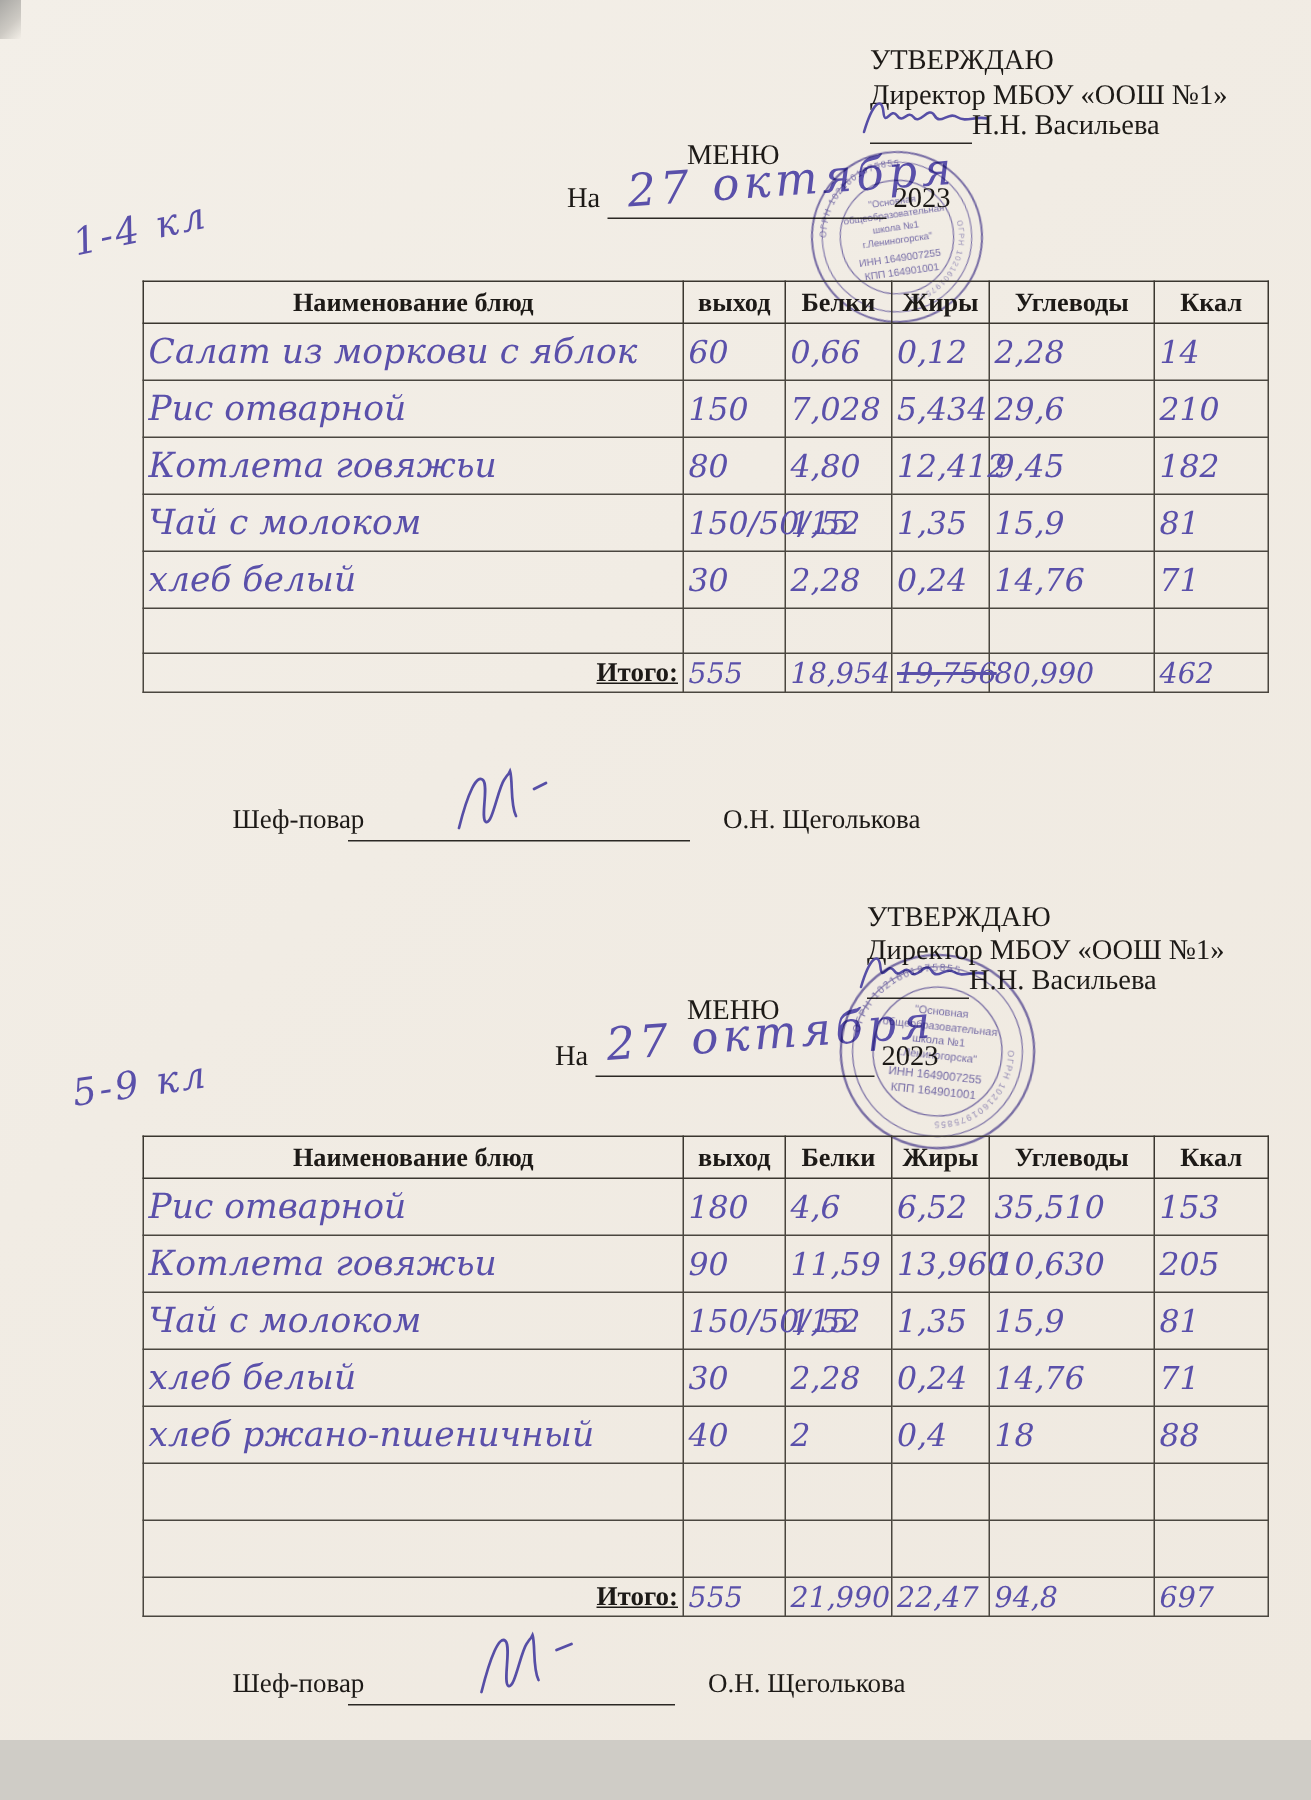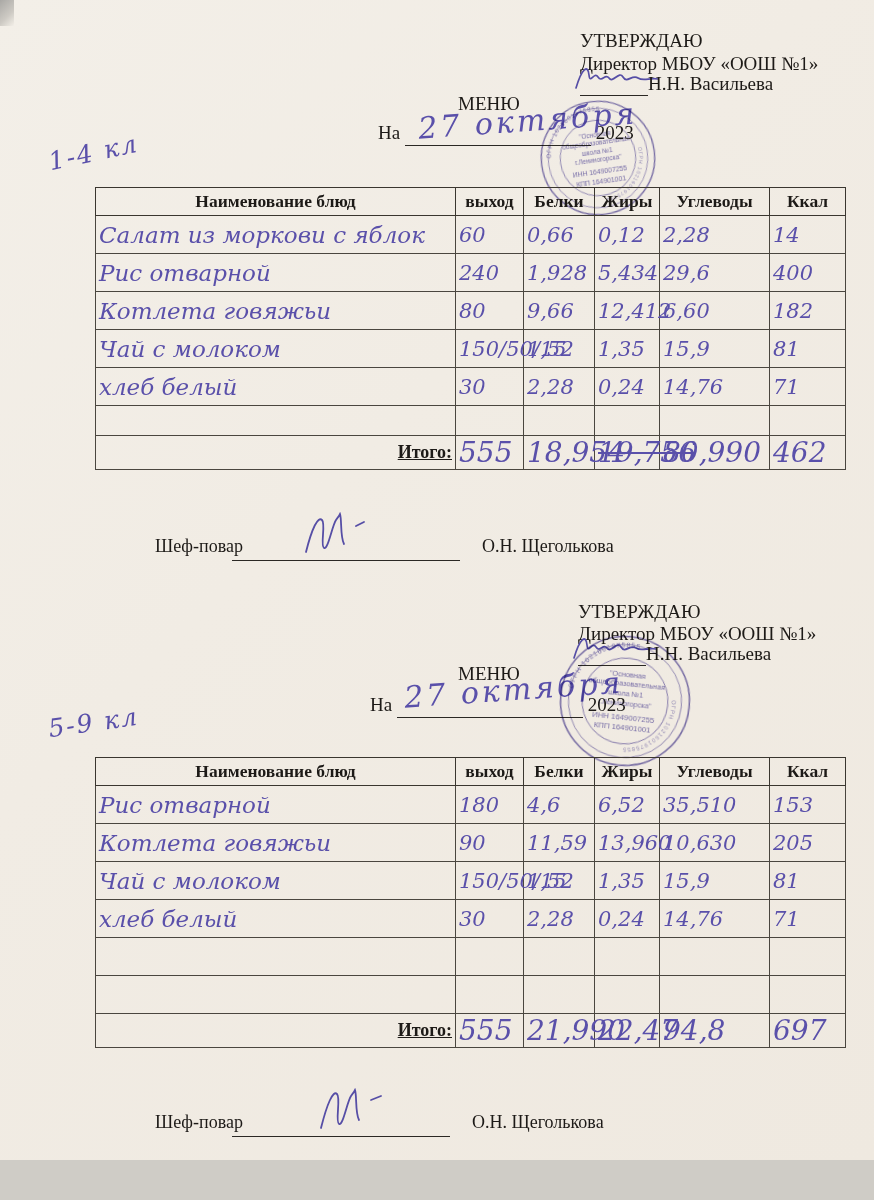--- a/index.html
+++ b/index.html
@@ -23,21 +23,21 @@
   .menu-table th{border:1.6px solid #3a362f;font-size:17.5px;font-weight:bold;height:27px;
     font-family:"Liberation Serif",serif;padding:0 2px;}
   .menu-table td{border:1.4px solid #4a463f;padding:0 3px;vertical-align:middle;overflow:visible;white-space:nowrap;}
   .menu-table tr.data-row{height:38px;}
   .t1 tr.empty-row{height:30px;}
   .t2 tr.empty-row{height:38px;}
   .menu-table tr.total-row{height:26px;}
   .cell-name{font-size:23px;}
   .cell-num{font-size:21px;}
   .total-label{font-weight:bold;font-size:18px;text-align:right;font-family:"Liberation Serif",serif;font-style:normal;color:#1d1a17;text-decoration:underline;}
-  .total-num{font-size:28px;}
+  .total-num{font-size:19px;}
   .struck{text-decoration:line-through;text-decoration-thickness:1.5px;}
   
   .stamp{position:absolute;opacity:.82;mix-blend-mode:multiply;filter:blur(.3px);}
   .stamp text{fill:#5f55ab;font-family:"Liberation Sans",sans-serif;}
 </style>
 </head>
 <body>
 
 <div class="scan">
   <div class="corner-artifact"></div>
@@ -103,32 +103,32 @@
         <tr class="data-row">
           <td class="hw cell-name">Салат из моркови с яблок</td>
           <td class="hw cell-num">60</td>
           <td class="hw cell-num">0,66</td>
           <td class="hw cell-num">0,12</td>
           <td class="hw cell-num">2,28</td>
           <td class="hw cell-num">14</td>
         </tr>
         <tr class="data-row">
           <td class="hw cell-name">Рис отварной</td>
-          <td class="hw cell-num">240</td>
-          <td class="hw cell-num">1,928</td>
+          <td class="hw cell-num">150</td>
+          <td class="hw cell-num">7,028</td>
           <td class="hw cell-num">5,434</td>
           <td class="hw cell-num">29,6</td>
-          <td class="hw cell-num">400</td>
+          <td class="hw cell-num">210</td>
         </tr>
         <tr class="data-row">
           <td class="hw cell-name">Котлета говяжьи</td>
           <td class="hw cell-num">80</td>
-          <td class="hw cell-num">9,66</td>
+          <td class="hw cell-num">4,80</td>
           <td class="hw cell-num">12,412</td>
-          <td class="hw cell-num">6,60</td>
+          <td class="hw cell-num">9,45</td>
           <td class="hw cell-num">182</td>
         </tr>
         <tr class="data-row">
           <td class="hw cell-name">Чай с молоком</td>
           <td class="hw cell-num">150/50/15</td>
           <td class="hw cell-num">1,52</td>
           <td class="hw cell-num">1,35</td>
           <td class="hw cell-num">15,9</td>
           <td class="hw cell-num">81</td>
         </tr>
@@ -251,20 +251,28 @@
           <td class="hw cell-num">81</td>
         </tr>
         <tr class="data-row">
           <td class="hw cell-name">хлеб белый</td>
           <td class="hw cell-num">30</td>
           <td class="hw cell-num">2,28</td>
           <td class="hw cell-num">0,24</td>
           <td class="hw cell-num">14,76</td>
           <td class="hw cell-num">71</td>
         </tr>
+        <tr class="data-row">
+          <td class="hw cell-name">хлеб ржано-пшеничный</td>
+          <td class="hw cell-num">40</td>
+          <td class="hw cell-num">2</td>
+          <td class="hw cell-num">0,4</td>
+          <td class="hw cell-num">18</td>
+          <td class="hw cell-num">88</td>
+        </tr>
         <tr class="empty-row">
           <td class="hw cell-name"></td>
           <td class="hw cell-num"></td>
           <td class="hw cell-num"></td>
           <td class="hw cell-num"></td>
           <td class="hw cell-num"></td>
           <td class="hw cell-num"></td>
         </tr>
         <tr class="empty-row">
           <td class="hw cell-name"></td>

